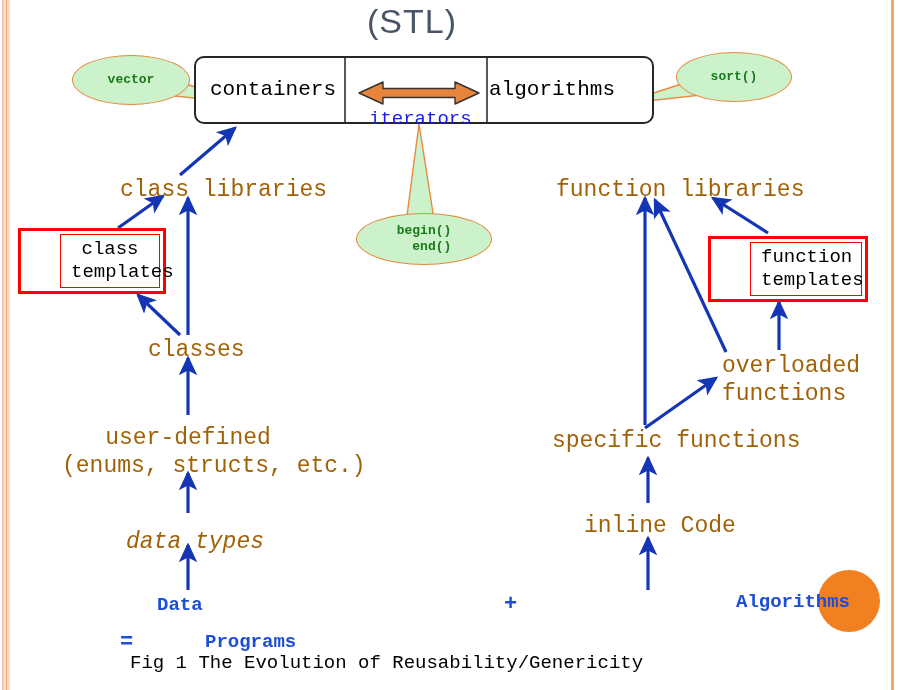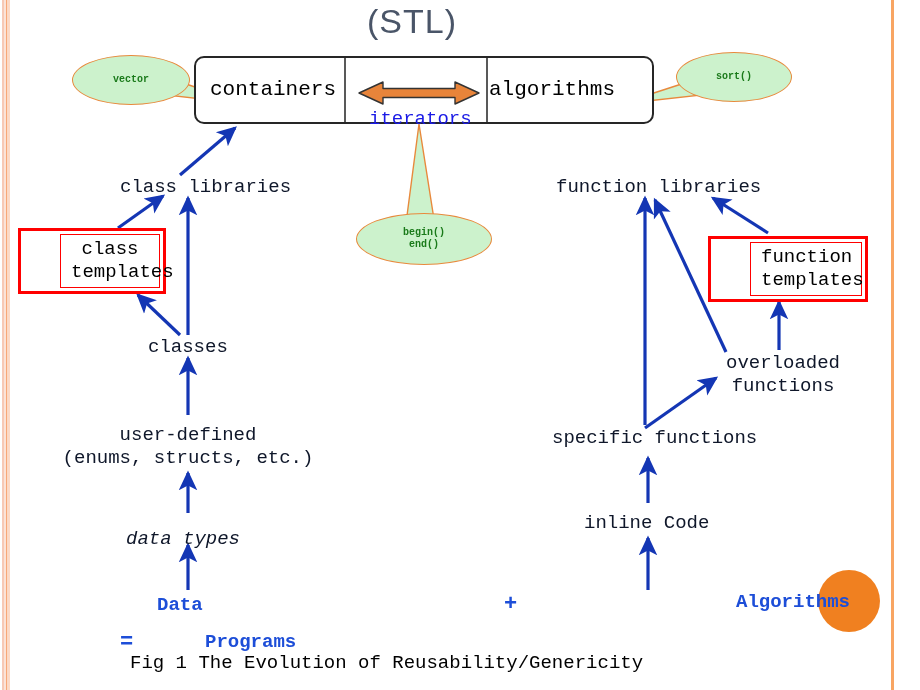--- a/index.html
+++ b/index.html
@@ -119,38 +119,38 @@
     height: 26px;
   }
 
   
   .bubble {
     position: absolute;
     background: #ccf2cc;
     border: 1.5px solid #e8893c;
     border-radius: 50%;
     color: #1a7a1a;
-    font-size: 10px;
+    font-size: 13px;
     font-weight: bold;
     display: flex;
     align-items: center;
     justify-content: center;
-    text-align: center;
+    text-align: right;
     line-height: 1.25;
     box-sizing: border-box;
   }
   .bubble-vector  { left: 72px;  top: 55px;  width: 118px; height: 50px; }
   .bubble-sort    { left: 676px; top: 52px;  width: 116px; height: 50px; }
   .bubble-beginend{ left: 356px; top: 213px; width: 136px; height: 52px; }
 
   
   .node {
     position: absolute;
-    font-size: 19px;
-    color: #0f172a;
+    font-size: 23px;
+    color: #a16207;
     white-space: nowrap;
     text-align: center;
     line-height: 1.22;
   }
 
   
   .tbox {
     position: absolute;
     border: 3px solid #ff0000;
     padding: 3px;

